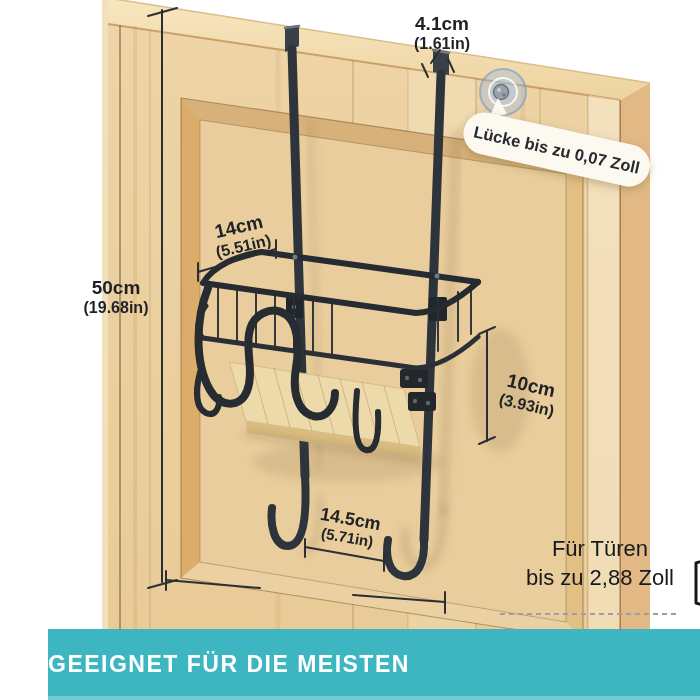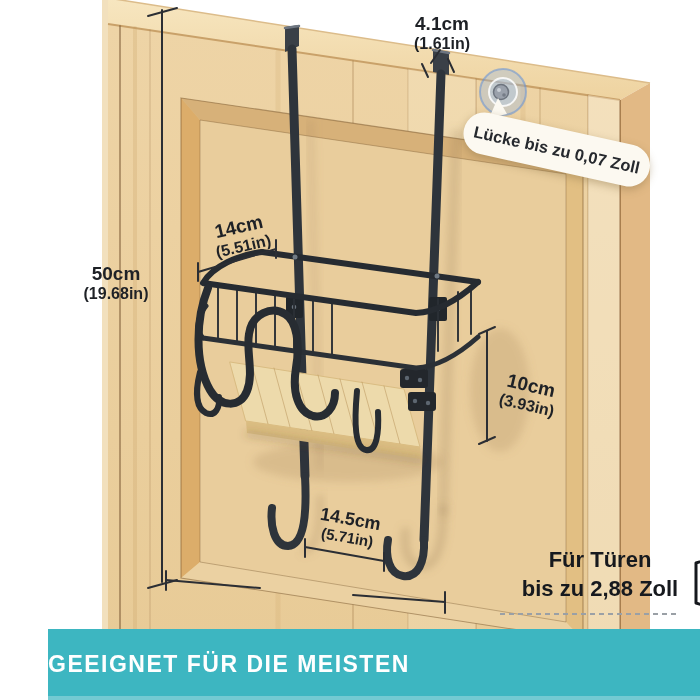--- a/index.html
+++ b/index.html
@@ -4,33 +4,33 @@
 <style>
   html,body{margin:0;padding:0;background:#ffffff;}
   #stage{position:relative;width:700px;height:700px;background:#ffffff;overflow:hidden;
          font-family:"Liberation Sans",sans-serif;margin-left:48px;}
   #scene{position:absolute;left:0;top:0;}
   .dim-label{position:absolute;text-align:center;color:#1e2126;line-height:1.1;
              transform:translate(-50%,-50%);white-space:nowrap;}
   .dim-label .val{font-size:19px;font-weight:700;}
   .dim-label .inch{font-size:16px;font-weight:700;}
   #lbl-strap{left:394px;top:33px;}
-  #lbl-height{left:68px;top:283px;}
+  #lbl-height{left:68px;top:297px;}
   #lbl-depth{left:193px;top:236px;transform:translate(-50%,-50%) rotate(-13deg);}
   #lbl-shelfh{left:481px;top:395px;transform:translate(-50%,-50%) rotate(13deg);}
   #lbl-hooks{left:301px;top:528px;transform:translate(-50%,-50%) rotate(10deg);}
   #lbl-hooks .val{font-size:18px;} #lbl-hooks .inch{font-size:15px;}
   #lbl-width{left:259px;top:589px;}
   #callout-pill{position:absolute;left:416px;top:108px;width:190px;height:42px;
                 background:#fcf9f1;border-radius:22px;transform:rotate(12.5deg);
                 transform-origin:0 50%;box-shadow:0 3px 9px rgba(140,115,70,.45);
                 display:flex;align-items:center;justify-content:center;
                 font-size:16.5px;font-weight:700;color:#26292e;white-space:nowrap;}
-  #door-note{position:absolute;left:462px;top:546px;width:180px;text-align:center;
-             font-size:22px;font-weight:700;color:#16191e;line-height:1.3;white-space:nowrap;}
+  #door-note{position:absolute;left:462px;top:535px;width:180px;text-align:center;
+             font-size:22px;font-weight:400;color:#16191e;line-height:1.3;white-space:nowrap;}
   #door-note-icon{position:absolute;left:640px;top:552px;}
   #dashed-divider{position:absolute;left:452px;top:613px;width:178px;height:2px;
                   background:repeating-linear-gradient(90deg,#9aa0a6 0 5px,transparent 5px 9px);}
   #banner{position:absolute;left:0;top:629px;width:700px;height:71px;background:#3db6c1;
           display:flex;flex-direction:column;align-items:flex-start;justify-content:center;gap:2px;}
   #banner:after{content:"";position:absolute;left:0;bottom:0;width:100%;height:4px;
                 background:rgba(255,255,255,.28);}
   .banner-line{color:#ffffff;font-weight:700;font-size:23px;letter-spacing:1.5px;
                line-height:1.25;white-space:nowrap;}
 </style>

